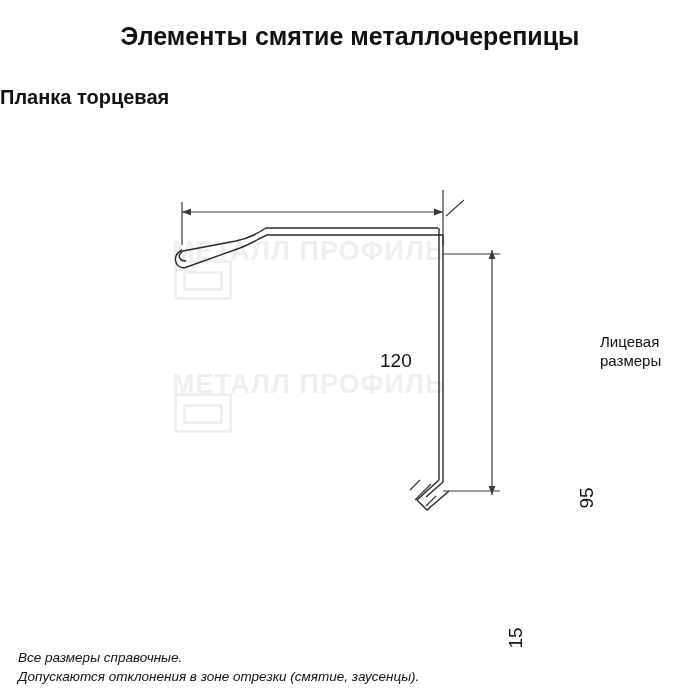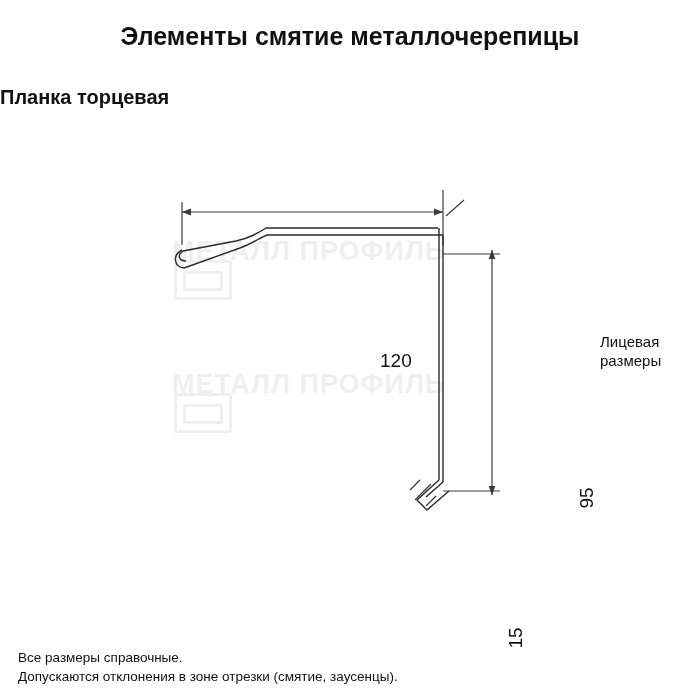--- a/index.html
+++ b/index.html
@@ -124,21 +124,21 @@
 
   
   .footnotes {
     position: absolute;
     left: 18px;
     bottom: 14px;
     font-size: 13.5px;
     line-height: 19px;
     color: #111;
   }
-  .footnotes div { white-space: nowrap; }
+  .footnotes div { white-space: nowrap; font-style: italic; }
 </style>
 </head>
 <body>
 
 <div class="page">
 
   <div class="title">Элементы смятие металлочерепицы</div>
   <div class="subtitle">Планка торцевая</div>
 
   <div class="wm-logo wml1"></div>

